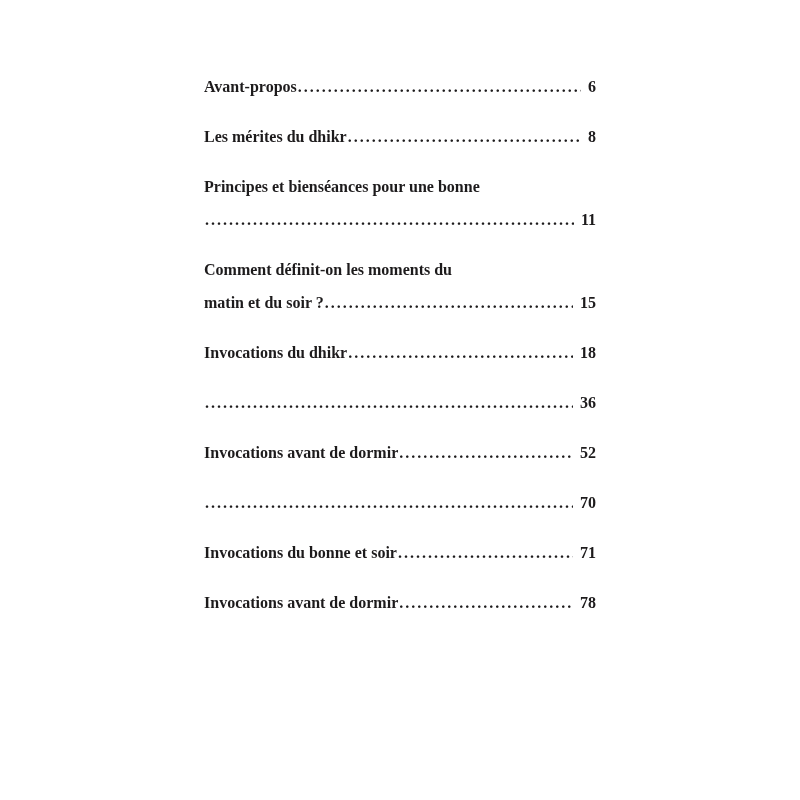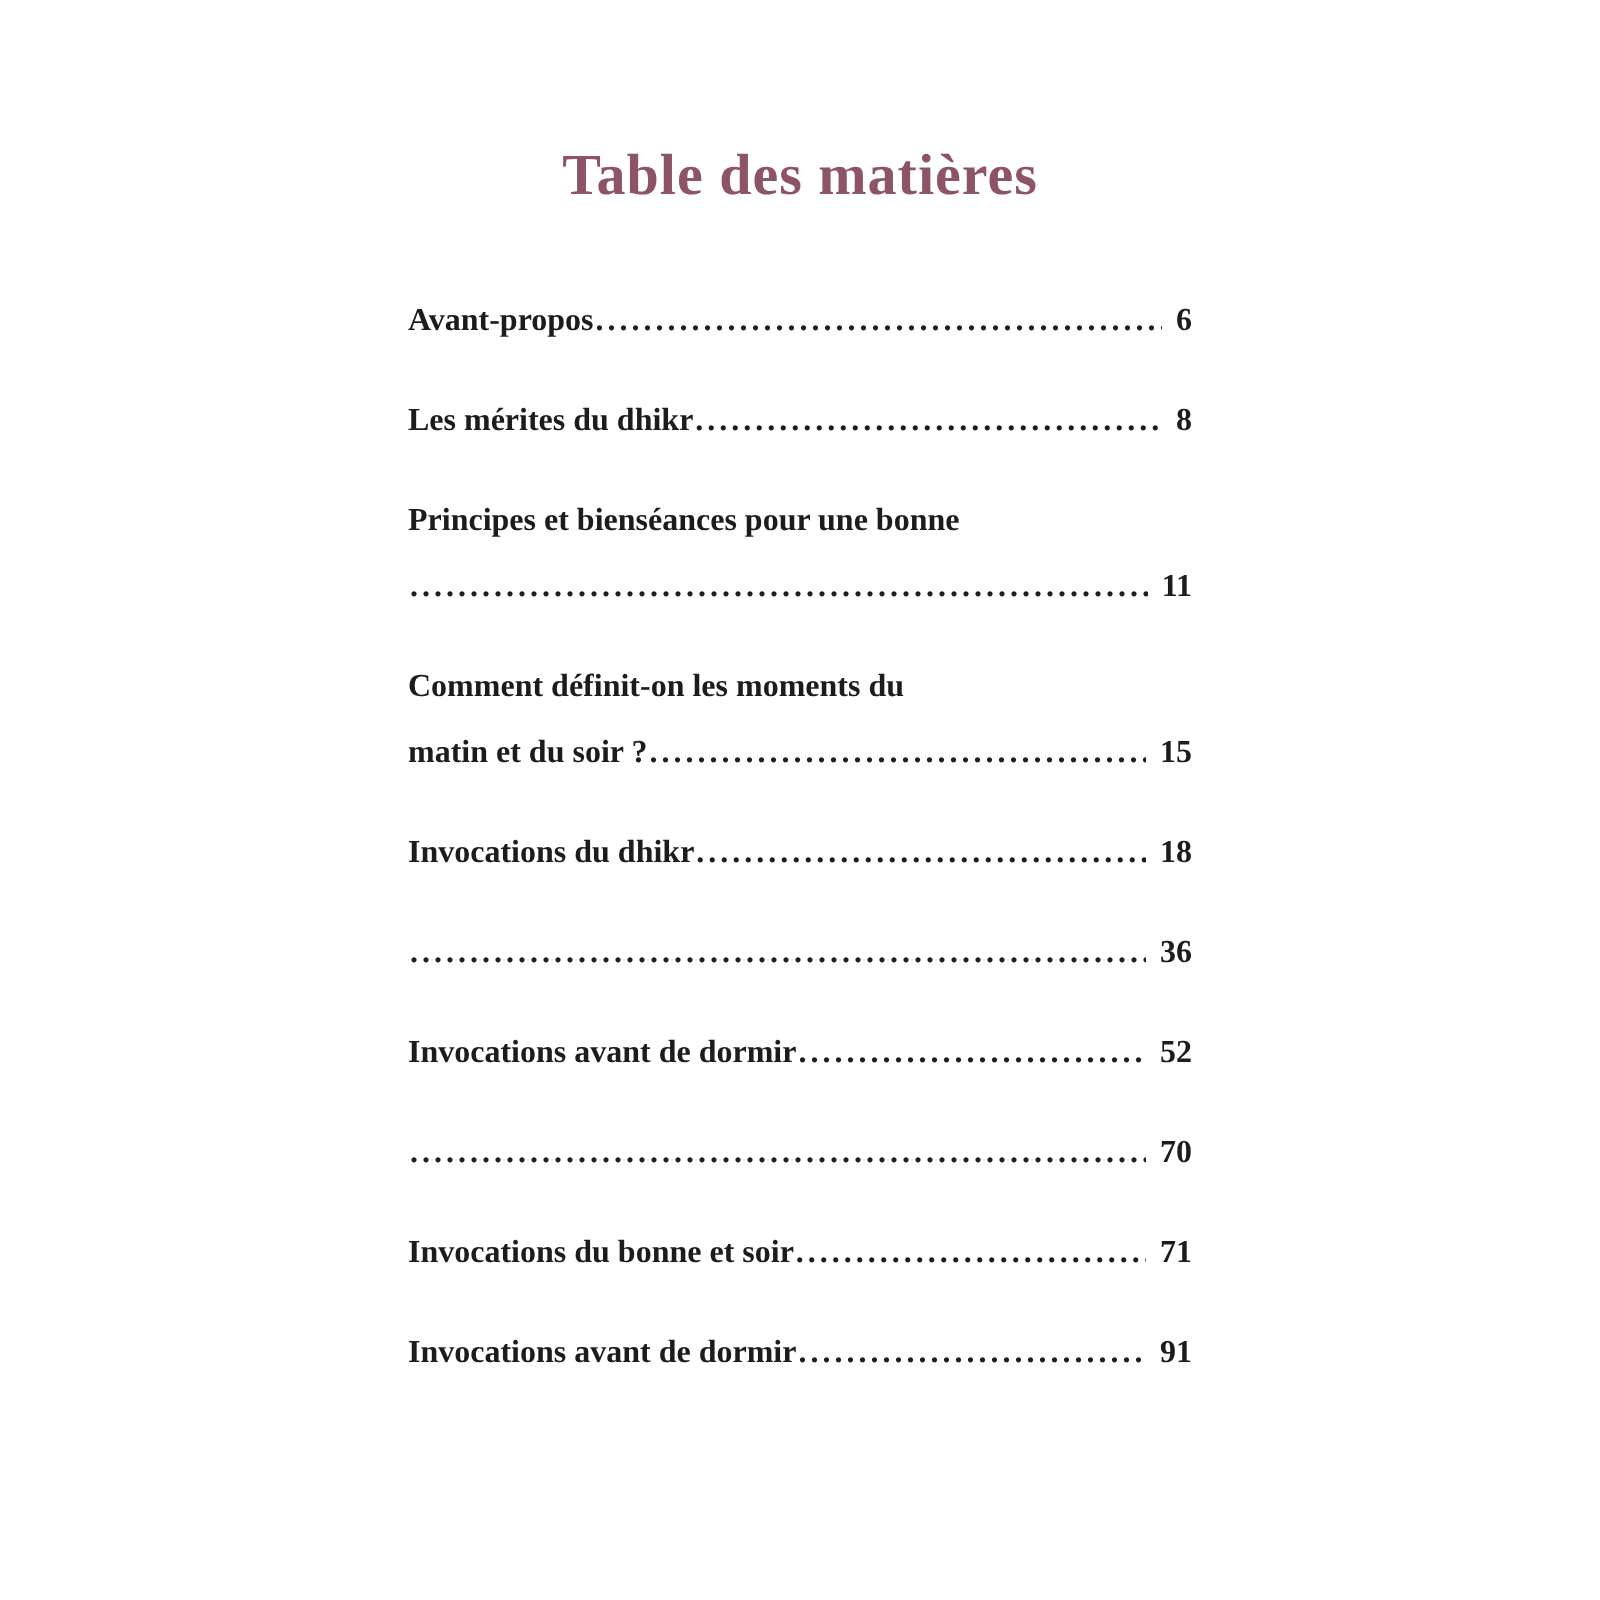--- a/index.html
+++ b/index.html
@@ -60,21 +60,20 @@
     flex: 0 0 auto;
     white-space: nowrap;
     text-align: right;
   }
 </style>
 </head>
 <body>
 
 <div class="book-page">
 
-  <h1 class="toc-title">Table des matières</h1>
 
   <div class="toc">
 
     <div class="toc-entry">
       <div class="pre-line"></div>
       <div class="entry-row">
           <span class="entry-label"><span>Avant-propos</span><i></i></span>
           <span class="leader-dots">......................................................................</span>
           <span class="page-num">6</span>
         </div>
@@ -147,18 +146,18 @@
           <span class="leader-dots">......................................................................</span>
           <span class="page-num">71</span>
         </div>
     </div>
 
     <div class="toc-entry">
       <div class="pre-line"></div>
       <div class="entry-row">
           <span class="entry-label"><span>Invocations avant de dormir</span><i></i></span>
           <span class="leader-dots">......................................................................</span>
-          <span class="page-num">91</span>
+          <span class="page-num">78</span>
         </div>
     </div>
 
   </div>
 </div>
 
 </body></html>

